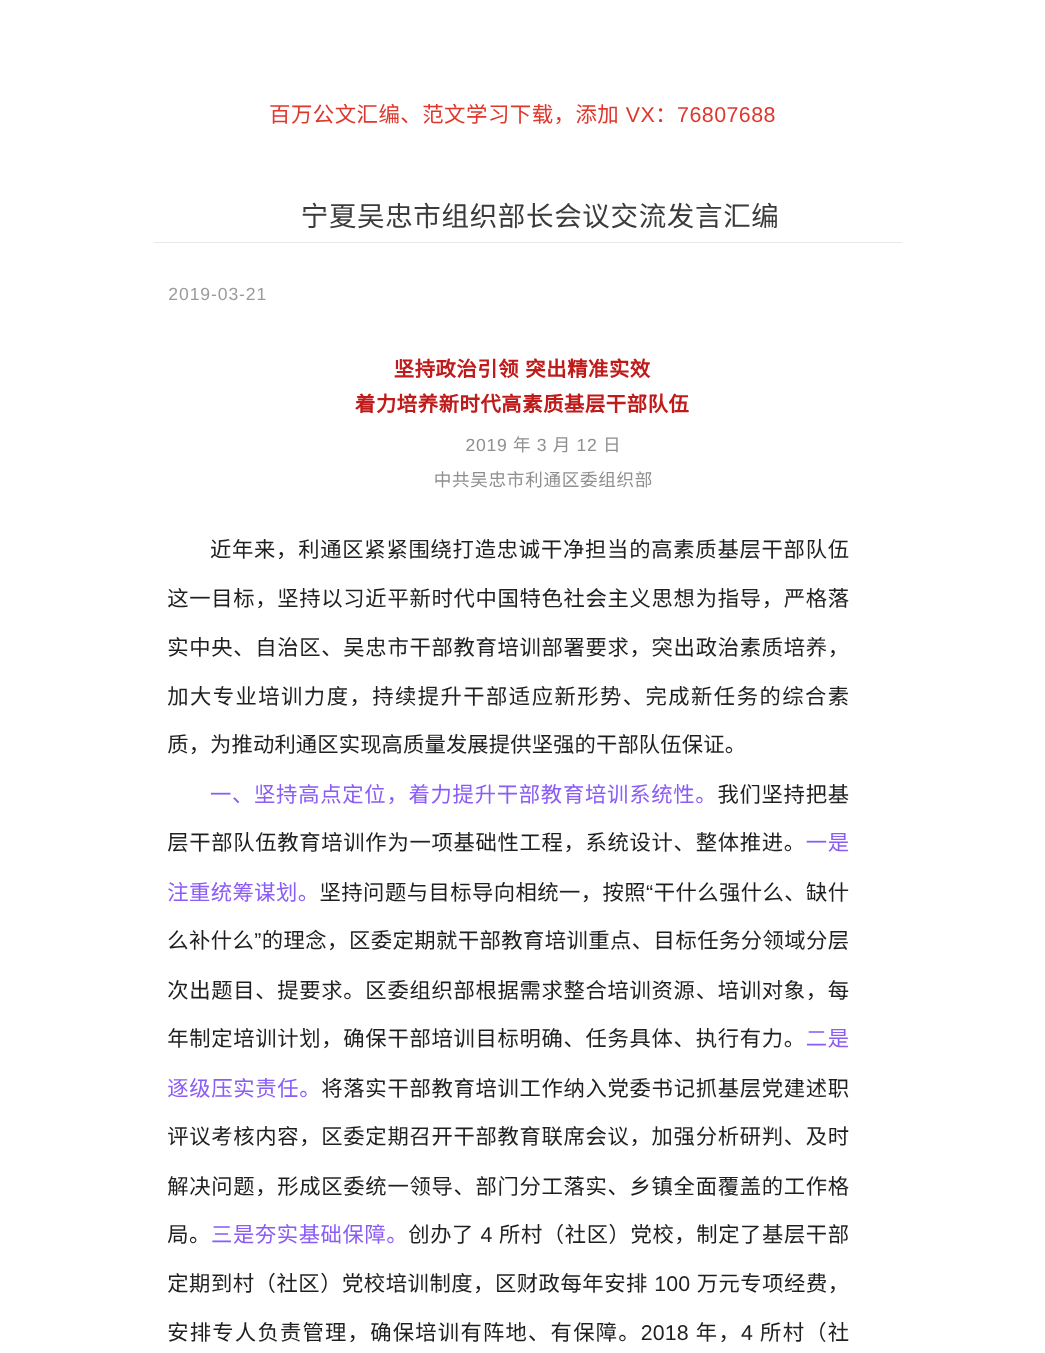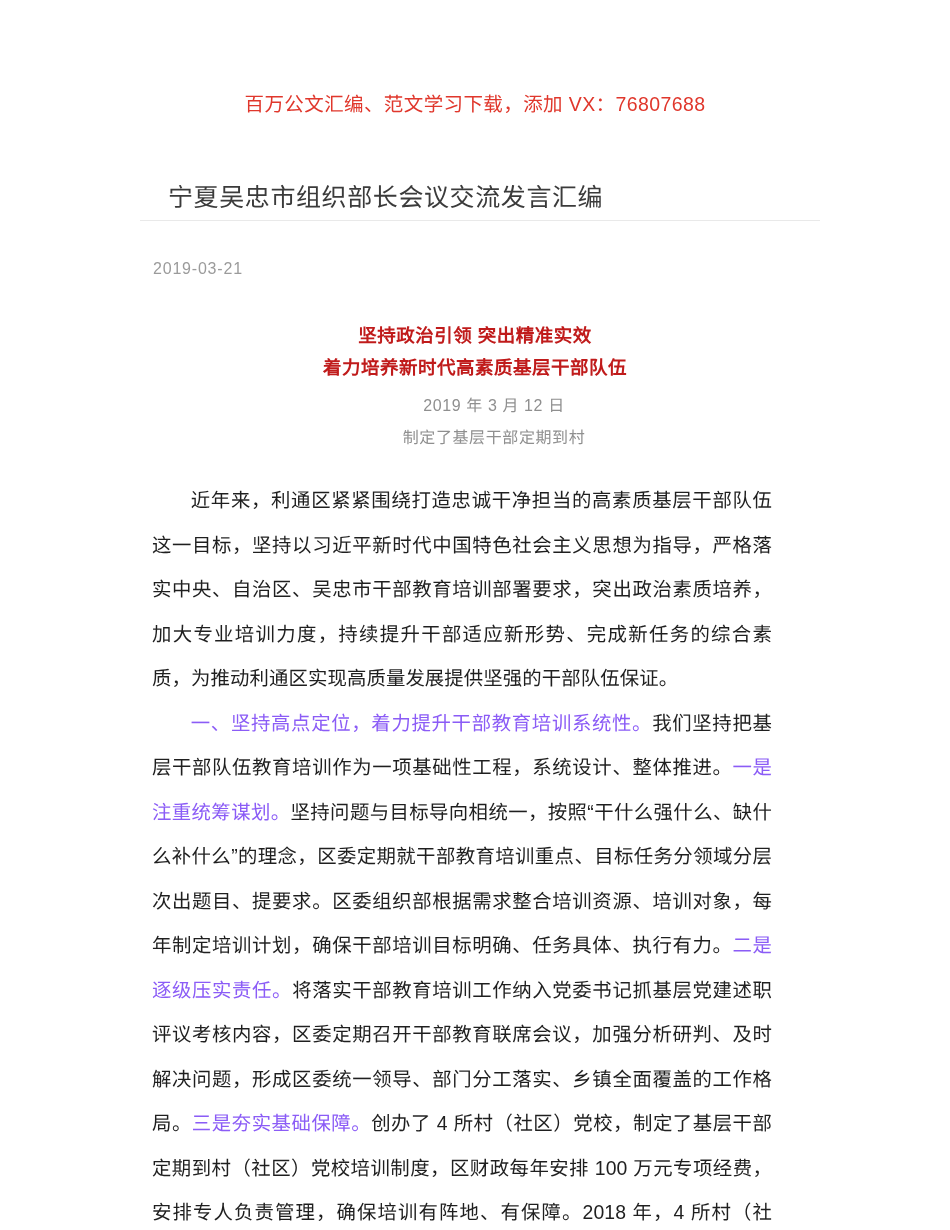--- a/index.html
+++ b/index.html
@@ -37,27 +37,28 @@
     letter-spacing: 0.4px;
     color: #e0372c;
     font-family: "Liberation Sans", "DejaVu Sans", sans-serif;
     white-space: nowrap;
   }
 
   
   .doc-title {
     position: absolute;
     top: 132px;
-    left: 168px;
+    left: 156px;
     width: 670px;
     font-size: 25px;
     font-weight: 400;
     color: #3b3b3b;
     letter-spacing: 0.6px;
     line-height: 1.3;
+    text-align: center;
   }
 
   .title-rule {
     position: absolute;
     top: 188px;
     left: 140px;
     width: 680px;
     height: 1px;
     background: #e9e9e9;
   }
@@ -131,21 +132,21 @@
   <h1 class="doc-title">宁夏吴忠市组织部长会议交流发言汇编</h1>
 
   <div class="title-rule"></div>
 
   <div class="doc-date">2019-03-21</div>
 
   <div class="article-head">
     <div class="head-line" style="color: rgb(192, 27, 27);">坚持政治引领  突出精准实效</div>
     <div class="head-line" style="color: rgb(192, 27, 27);">着力培养新时代高素质基层干部队伍</div>
     <div class="head-meta first">2019 年 3 月 12 日</div>
-    <div class="head-meta">制定了基层干部定期到村</div>
+    <div class="head-meta">中共吴忠市利通区委组织部</div>
   </div>
 
   <div class="body-copy">
       <p class="para"><span>近年来，利通区紧紧围绕打造忠诚干净担当的高素质基层干部队伍这一目标，坚持以习近平新时代中国特色社会主义思想为指导，严格落实中央、自治区、吴忠市干部教育培训部署要求，突出政治素质培养，加大专业培训力度，持续提升干部适应新形势、完成新任务的综合素质，为推动利通区实现高质量发展提供坚强的干部队伍保证。</span></p>
       <p class="para"><b>一、坚持高点定位，着力提升干部教育培训系统性。</b><span>我们坚持把基层干部队伍教育培训作为一项基础性工程，系统设计、整体推进。</span><b>一是注重统筹谋划。</b><span>坚持问题与目标导向相统一，按照“干什么强什么、缺什么补什么”的理念，区委定期就干部教育培训重点、目标任务分领域分层次出题目、提要求。区委组织部根据需求整合培训资源、培训对象，每年制定培训计划，确保干部培训目标明确、任务具体、执行有力。</span><b>二是逐级压实责任。</b><span>将落实干部教育培训工作纳入党委书记抓基层党建述职评议考核内容，区委定期召开干部教育联席会议，加强分析研判、及时解决问题，形成区委统一领导、部门分工落实、乡镇全面覆盖的工作格局。</span><b>三是夯实基础保障。</b><span>创办了 4 所村（社区）党校，制定了基层干部定期到村（社区）党校培训制度，区财政每年安排 100 万元专项经费，安排专人负责管理，确保培训有阵地、有保障。2018 年，4 所村（社区）党</span></p>
     </div>
 
 </div>
 
 </body></html>

